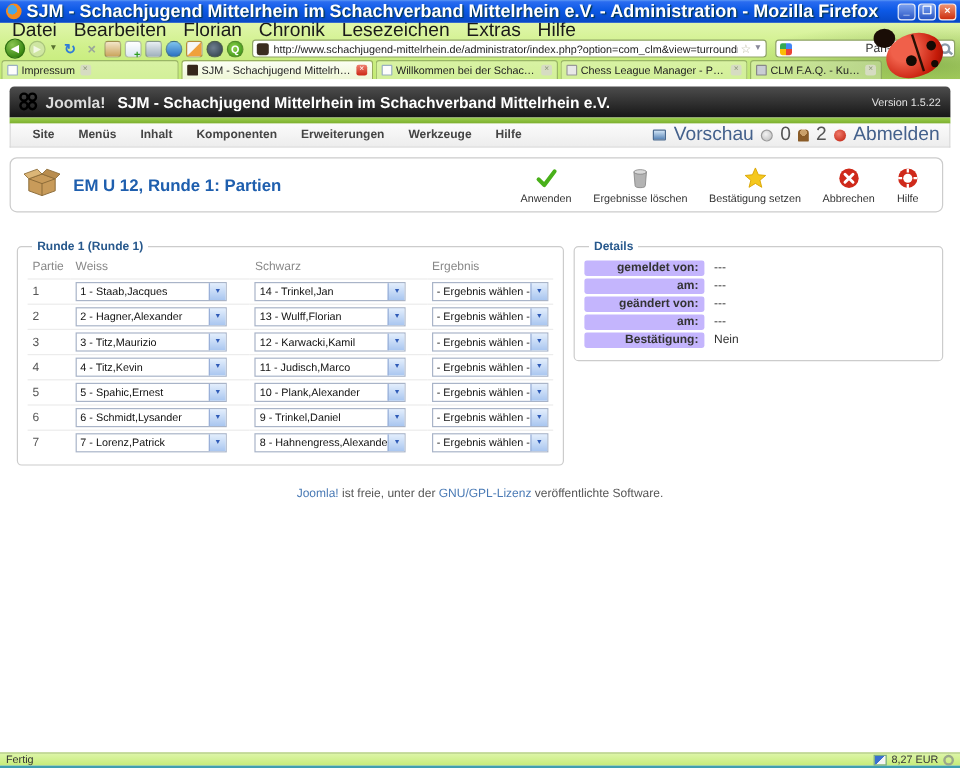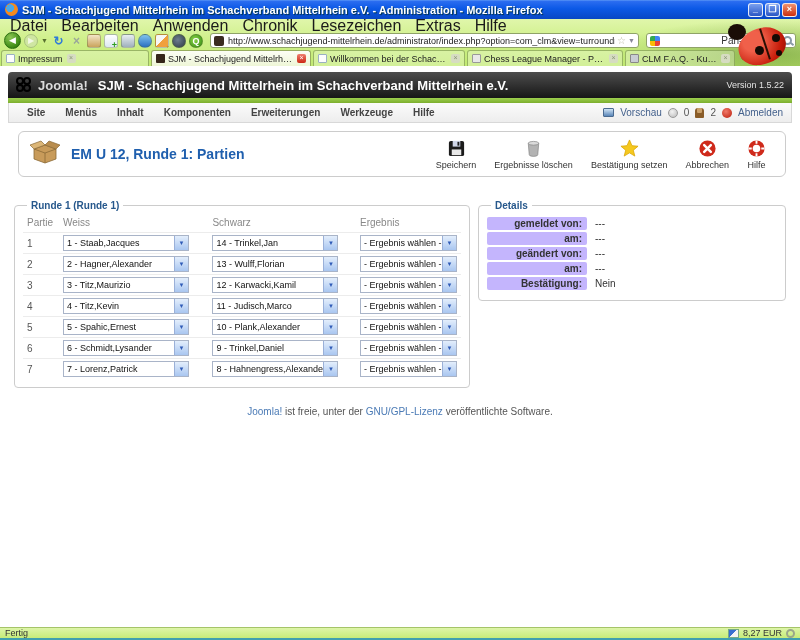--- a/index.html
+++ b/index.html
@@ -6,21 +6,21 @@
   html,body { width:800px; height:640px; overflow:hidden; }
   body { font-family:"Liberation Sans", sans-serif; position:relative; background:#fff; }
 
   
   .titlebar { position:absolute; left:0; top:0; width:800px; height:19px;
     background:linear-gradient(180deg,#5a96f5 0%, #2a6cf0 8%, #0c59e6 45%, #0747c4 100%);
     display:flex; align-items:center; padding:0 3px; z-index:10; }
   .ff-icon { width:13px; height:13px; border-radius:50%;
     background:radial-gradient(circle at 40% 40%, #4aa7e8 0 35%, #f58a1e 36% 75%, #c85a00 100%);
     margin:0 4px 0 2px; flex:none; }
-  .win-title { color:#fff; font-size:11px; font-weight:bold; text-shadow:1px 1px 1px #034; 
+  .win-title { color:#fff; font-size:15px; font-weight:bold; text-shadow:1px 1px 1px #034; 
     white-space:nowrap; overflow:hidden; flex:1; }
   .win-btns { display:flex; gap:2px; flex:none; }
   .wbtn { width:15px; height:14px; border-radius:3px; border:1px solid rgba(255,255,255,.85);
     color:#fff; font-size:9px; font-weight:bold; line-height:11px; text-align:center;
     background:linear-gradient(180deg,#7aa0ef,#2a56c4); }
   .wbtn.close { background:linear-gradient(180deg,#f0926f,#cc2f10); }
 
   
   .chrome { position:absolute; left:0; top:19px; width:800px; height:47px;
     background:linear-gradient(180deg,#e0f6ab 0%, #cff08a 45%, #c2ea72 100%); z-index:1; }
@@ -111,30 +111,30 @@
   .jm2 { left:7px; top:0; border-color:#4095d0; }
   .jm3 { left:0; top:7px; border-color:#ec4040; }
   .jm4 { left:7px; top:7px; border-color:#7ab441; }
   .j-brand { color:#dcdcdc; font-size:13px; font-weight:bold; margin-right:10px; flex:none; }
   .j-site { color:#fff; font-size:13px; font-weight:bold; white-space:nowrap; overflow:hidden; flex:1; }
   .j-version { color:#e2e2e2; font-size:9px; flex:none; }
   .j-stripe { height:5px; background:linear-gradient(180deg,#9ccf4e,#7cae2e); }
   .j-menubar { height:20px; background:linear-gradient(180deg,#fbfbfb,#ededed); border:1px solid #d8d8d8;
     border-top:none; display:flex; align-items:center; padding:0 8px; }
   .j-menu-item { font-size:10px; font-weight:bold; color:#444; padding:0 10px; }
-  .j-right { margin-left:auto; display:flex; align-items:center; gap:6px; font-size:10px; color:#44618c; }
+  .j-right { margin-left:auto; display:flex; align-items:center; gap:6px; font-size:16px; color:#44618c; }
   .mini-ico { width:11px; height:9px; flex:none; border-radius:1px; }
   .i-preview { background:linear-gradient(180deg,#cfe3f5,#5a86b8); border:1px solid #4a6a90; }
   .i-msg { width:10px; height:10px; border-radius:50%; background:radial-gradient(circle at 40% 35%, #f2f2f2, #b9b9b9); border:1px solid #999; }
   .i-user { width:9px; height:10px; background:radial-gradient(circle at 50% 25%, #caa06a 0 32%, #8a5c28 33%); border-radius:3px 3px 1px 1px; }
   .i-logout { width:10px; height:10px; border-radius:50%; background:radial-gradient(circle at 40% 35%, #f07a6a, #bb1a08); }
   .j-count { color:#555; }
 
   
-  .j-toolbar { margin:8px 6px 0 10px; height:46px; background:#fff; border:1px solid #ccc; border-radius:6px;
+  .j-toolbar { margin:8px 6px 0 0; height:46px; background:#fff; border:1px solid #ccc; border-radius:6px;
     display:flex; align-items:center; padding:0 10px; }
   .page-title { color:#1f5fae; font-size:14px; font-weight:bold; margin-left:10px; white-space:nowrap; }
   .tb-group { margin-left:auto; display:flex; align-items:center; }
   .tb-btn { display:flex; flex-direction:column; align-items:center; padding:2px 9px; }
   .tb-ico { height:20px; display:flex; align-items:center; }
   .tb-lbl { font-size:9px; color:#333; margin-top:2px; white-space:nowrap; }
 
   
   .j-content { display:flex; align-items:flex-start; gap:8px; margin:7px 6px 0 6px; }
   fieldset { border:1px solid #ccc; border-radius:4px; background:#fff; padding:4px 8px 8px 8px;margin-top:16px; }
@@ -180,21 +180,21 @@
     <span class="wbtn close">×</span>
   </span>
 </div>
 
 <div class="chrome"></div>
 <div class="persona-shade"></div>
 
 <div class="menubar">
   <span class="menu-item">Datei</span>
   <span class="menu-item">Bearbeiten</span>
-  <span class="menu-item">Anwenden</span>
+  <span class="menu-item">Florian</span>
   <span class="menu-item">Chronik</span>
   <span class="menu-item">Lesezeichen</span>
   <span class="menu-item">Extras</span>
   <span class="menu-item">Hilfe</span>
 </div>
 
 <div class="navbar">
   <span class="nav-back">◀</span>
   <span class="nav-fwd">▶</span>
   <span class="nav-drop">▼</span>
@@ -301,27 +301,24 @@
         <path d="M16 15 L16 25" stroke="#8a6a36" stroke-width="0.8"></path>
         <path d="M5 11 L1 7 L12 3 L16 7 Z" fill="#dcb677" stroke="#8a6a36" stroke-width="0.7"></path>
         <path d="M27 11 L31 7 L20 3 L16 7 Z" fill="#b98d4e" stroke="#8a6a36" stroke-width="0.7"></path>
       </svg>
     </span>
     <span class="page-title">EM U 12, Runde 1: Partien</span>
     <span class="tb-group">
       <span class="tb-btn">
         <span class="tb-ico">
           <svg width="19" height="19" viewBox="0 0 20 20">
-            <rect x="2" y="2" width="16" height="16" rx="2" fill="#1b1b1b"></rect>
-            <rect x="6" y="2" width="8" height="6" fill="#cfd6e8"></rect>
-            <rect x="11" y="3" width="2" height="4" fill="#1b1b1b"></rect>
-            <rect x="5" y="11" width="10" height="6" fill="#e8e8e8"></rect>
+            <path d="M3 11 L8 16 L17 4" stroke="#49b01a" stroke-width="3.6" fill="none" stroke-linecap="round" stroke-linejoin="round"></path>
           </svg>
         </span>
-        <span class="tb-lbl">Speichern</span>
+        <span class="tb-lbl">Anwenden</span>
       </span>
       <span class="tb-btn">
         <span class="tb-ico">
           <svg width="19" height="19" viewBox="0 0 20 20">
             <path d="M4.5 4.5 L5.5 16.5 a4.5 1.8 0 0 0 9 0 L15.5 4.5 Z" fill="#b3b3b3" stroke="#808080" stroke-width="0.7"></path>
             <ellipse cx="10" cy="4.5" rx="5.5" ry="2" fill="#dadada" stroke="#808080" stroke-width="0.7"></ellipse>
           </svg>
         </span>
         <span class="tb-lbl">Ergebnisse löschen</span>
       </span>

